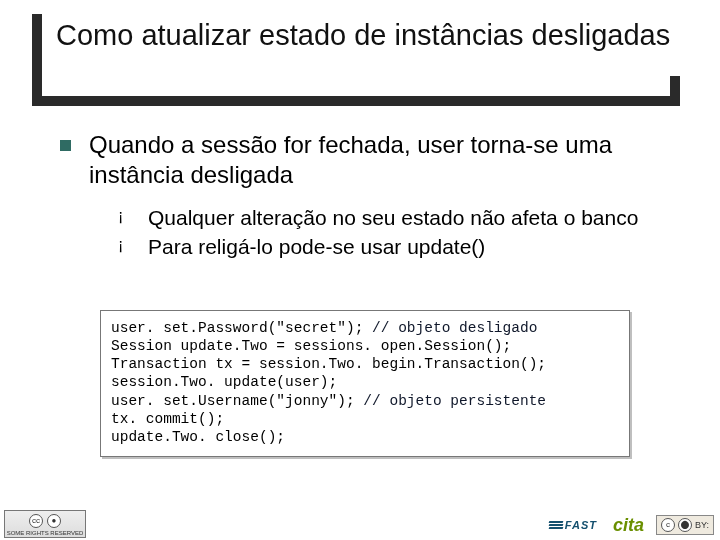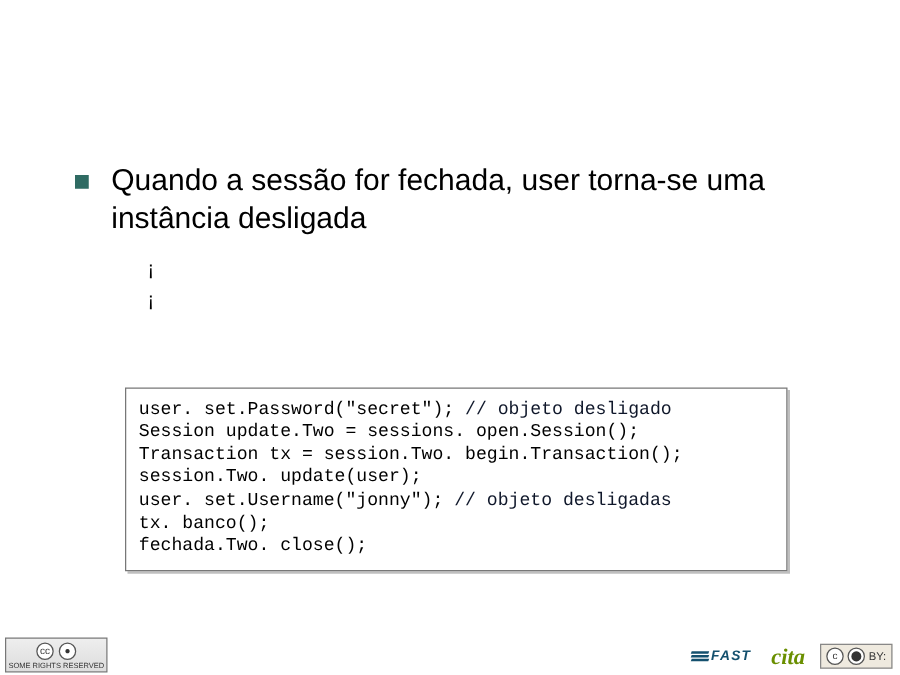--- a/index.html
+++ b/index.html
@@ -180,64 +180,70 @@
   .logo-fast{ color:#14506e; letter-spacing:1px; }
   .logo-fast .stripes{
     display:inline-block; margin-right:2px;
   }
   .logo-fast .stripes i{
     display:block; width:14px; height:2px; background:#14506e; margin:1px 0;
     transform:skewX(-20deg);
   }
   .logo-cita{
     color:#6a8f00;
-    font-family: Liberation Serif, serif;
+    font-family: Liberation Sans, sans-serif;
     font-size:18px;
     font-weight:bold;
     text-align:center;
   }
   .logo-by{
     border:1px solid #888; background:#efeadf;
     font-size:9px; padding:2px 4px; color:#333;
     display:flex; align-items:center; gap:3px;
   }
   .logo-by .c{
     width:12px;height:12px;border:1px solid #555;border-radius:50%;
     font-size:8px; line-height:12px; text-align:center; background:#fff;
   }
 </style>
 </head>
 <body>
 
 <div class="slide">
 
+  <div class="title-wrap">
+    <div class="title-bracket"></div>
+    <div class="title-text">Como atualizar estado de instâncias desligadas</div>
+  </div>
 
   <div class="body">
     <div class="lvl1">
       <span class="bullet-sq"></span>
       <span>Quando a sessão for fechada, user torna-se uma instância desligada</span>
     </div>
     <div class="lvl2-group">
       <div class="lvl2">
         <span class="bullet-o">¡</span>
+        <span>Qualquer alteração no seu estado não afeta o banco</span>
       </div>
       <div class="lvl2">
         <span class="bullet-o">¡</span>
+        <span>Para religá-lo pode-se usar update()</span>
       </div>
     </div>
   </div>
 
   <div class="codebox">
     <pre><span>user. set.Password("secret"); </span><span class="code-comment">// objeto desligado</span>
 <span>Session update.Two = sessions. open.Session();</span>
 <span>Transaction tx = session.Two. begin.Transaction();</span>
 <span>session.Two. update(user);</span>
-<span>user. set.Username("jonny"); </span><span class="code-comment">// objeto desligadas</span>
-<span>tx. banco();</span>
-<span>fechada.Two. close();</span></pre>
+<span>user. set.Username("jonny"); </span><span class="code-comment">// objeto persistente</span>
+<span>tx. commit();</span>
+<span>update.Two. close();</span></pre>
   </div>
 
   <div class="footer">
     <div class="cc-badge">
       <div class="circles">
         <span>cc</span>
         <span>●</span>
       </div>
       <span>SOME RIGHTS RESERVED</span>
     </div>

